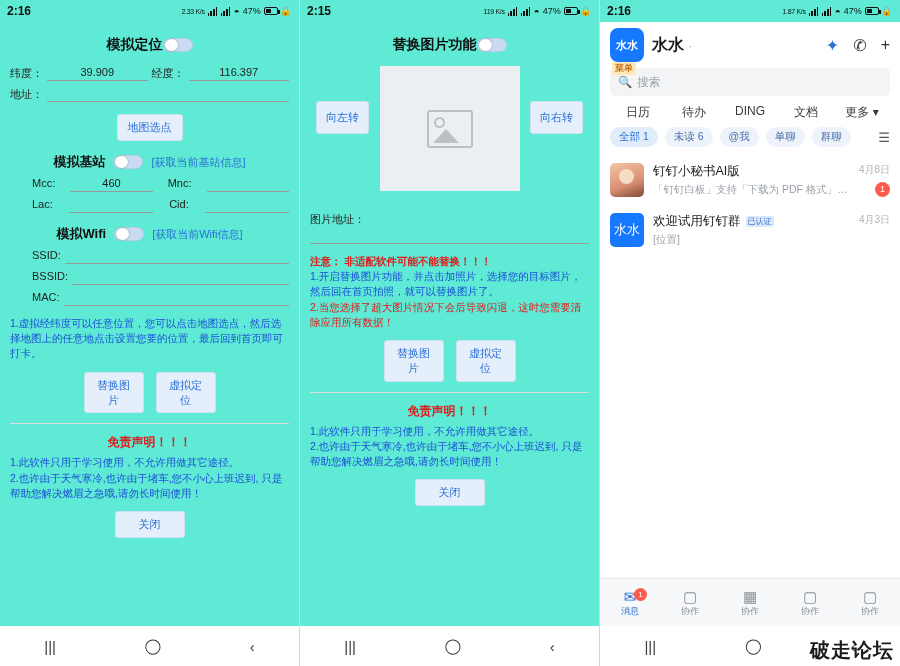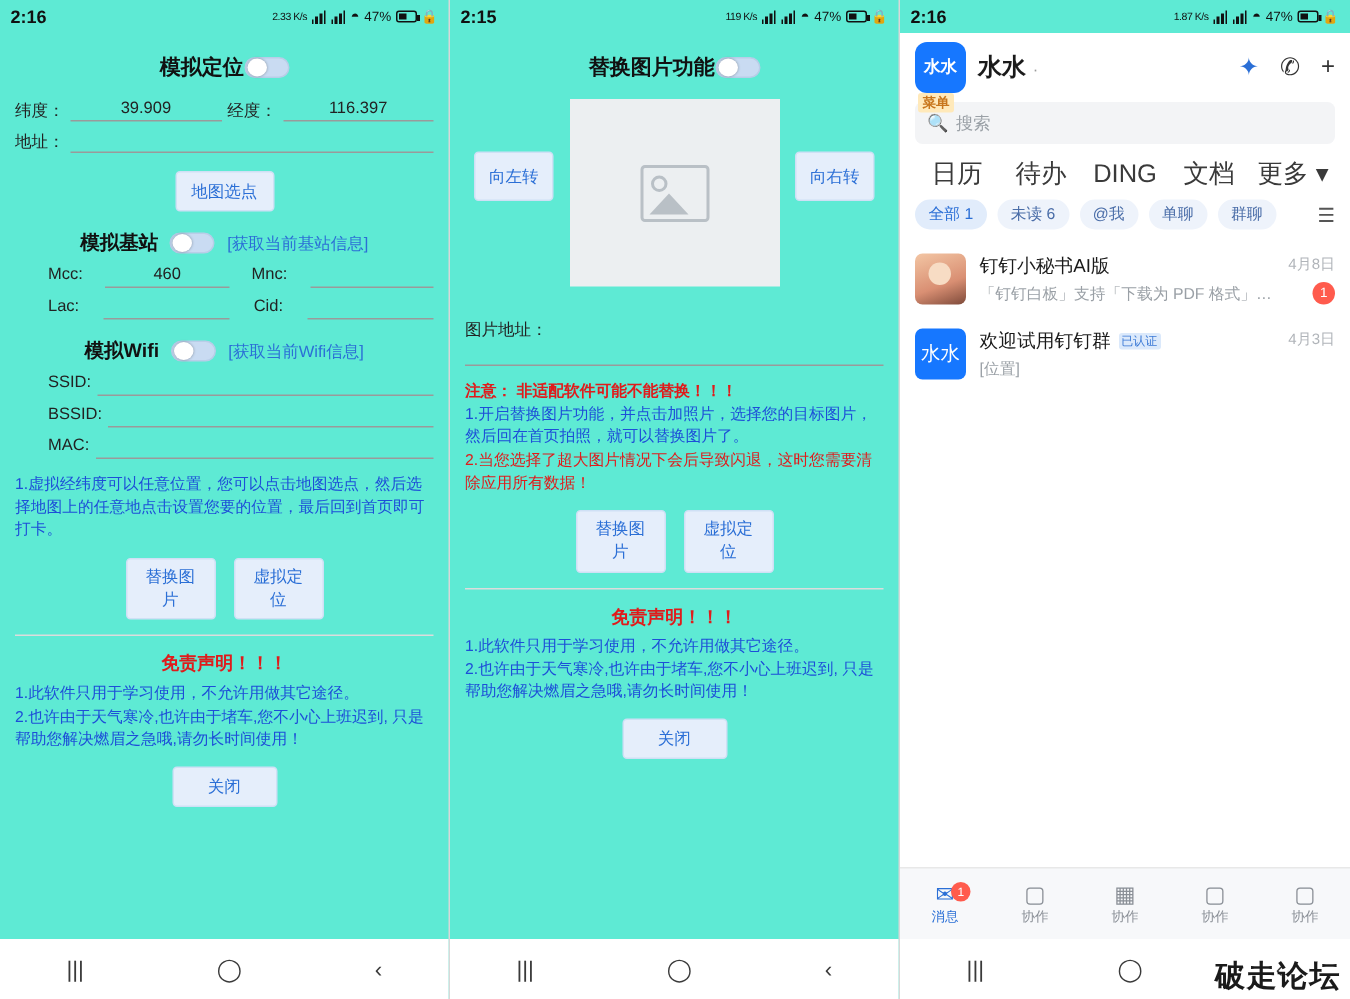--- a/index.html
+++ b/index.html
@@ -114,21 +114,21 @@
   }
   .dt-title { font-size: 16px; font-weight: bold; color: #1a1a1a; flex: 1; }
   .dt-title small { font-size: 11px; font-weight: normal; color: #9a9a9a; }
   .dt-icon { color: #2b6fd6; font-size: 16px; margin-left: 6px; }
   .dt-icon.dark { color: #333; }
   .dt-search {
     margin: 2px 10px 8px; height: 28px; background: #f3f4f6; border-radius: 5px;
     display: flex; align-items: center; padding: 0 8px; gap: 5px;
     color: #9aa0a6; font-size: 11.5px;
   }
-  .dt-tabs { display: flex; align-items: center; padding: 0 10px 6px; font-size: 17px; color: #3a3a3a; }
+  .dt-tabs { display: flex; padding: 0 10px 6px; font-size: 12px; color: #3a3a3a; }
   .dt-tabs div { flex: 1; text-align: center; }
   .dt-filters { display: flex; align-items: center; gap: 7px; padding: 0 10px 8px; }
   .chip {
     background: #eef3fb; color: #4a6da8; font-size: 10.5px; border-radius: 10px;
     padding: 3px 9px; white-space: nowrap;
   }
   .chip.on { background: #e1ecfb; color: #2b6fd6; }
   .ham { margin-left: auto; color: #555; font-size: 13px; }
   .conv { display: flex; gap: 9px; padding: 8px 10px; align-items: flex-start; }
   .av { width: 34px; height: 34px; border-radius: 5px; flex: 0 0 34px; overflow: hidden; position: relative; }

